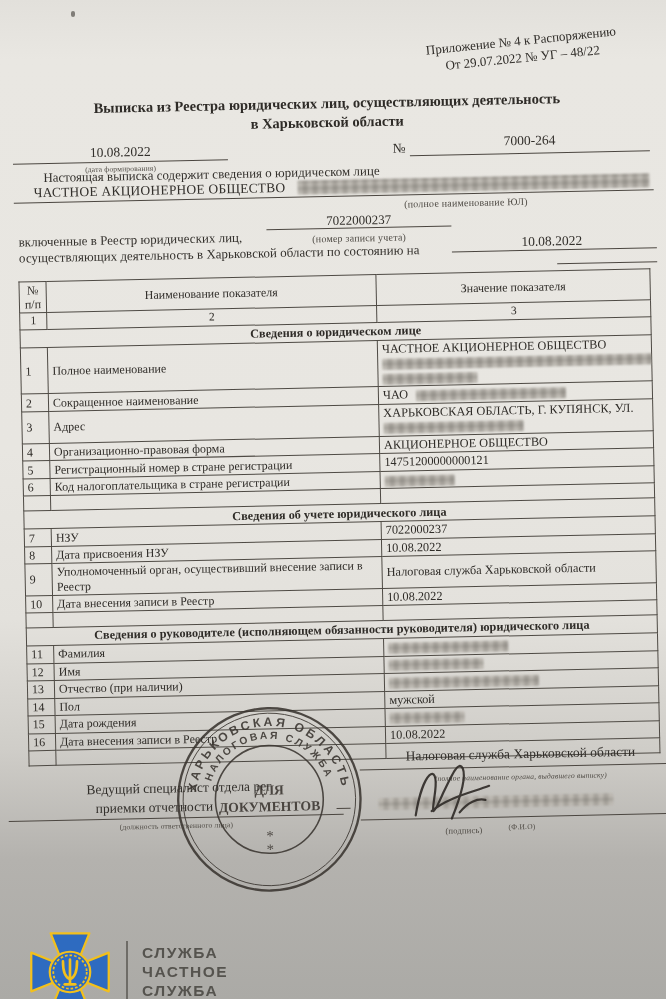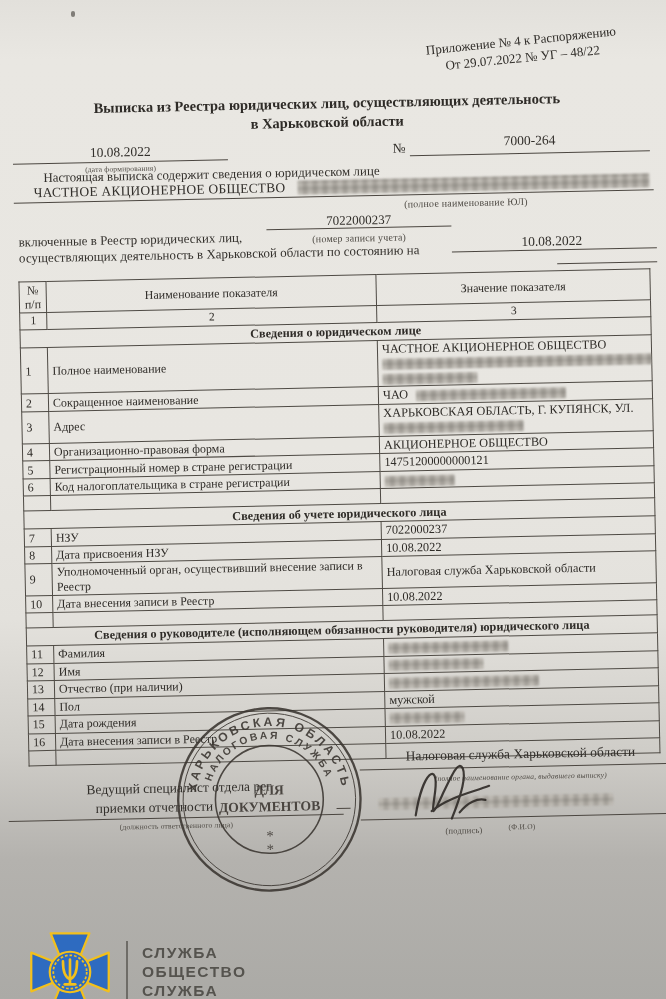--- a/index.html
+++ b/index.html
@@ -316,17 +316,17 @@
       <circle cx="50" cy="50" r="19" fill="none" stroke="#f2c01d" stroke-width="2" stroke-dasharray="3,2.2"></circle>
       <g stroke="#f2c01d" stroke-width="3" fill="none" stroke-linecap="round">
         <path d="M50,36 L50,62"></path>
         <path d="M42,38 C 42,50 44,56 50,58 C 56,56 58,50 58,38"></path>
         <path d="M44,64 L56,64"></path>
       </g>
     </svg>
     <div class="wm-div"></div>
     <div class="wm-text">
       <div>СЛУЖБА</div>
-      <div>ОБЩЕСТВО</div>
+      <div>ЧАСТНОЕ</div>
       <div>СЛУЖБА</div>
     </div>
   </div>
 </div>
 
 </body></html>

